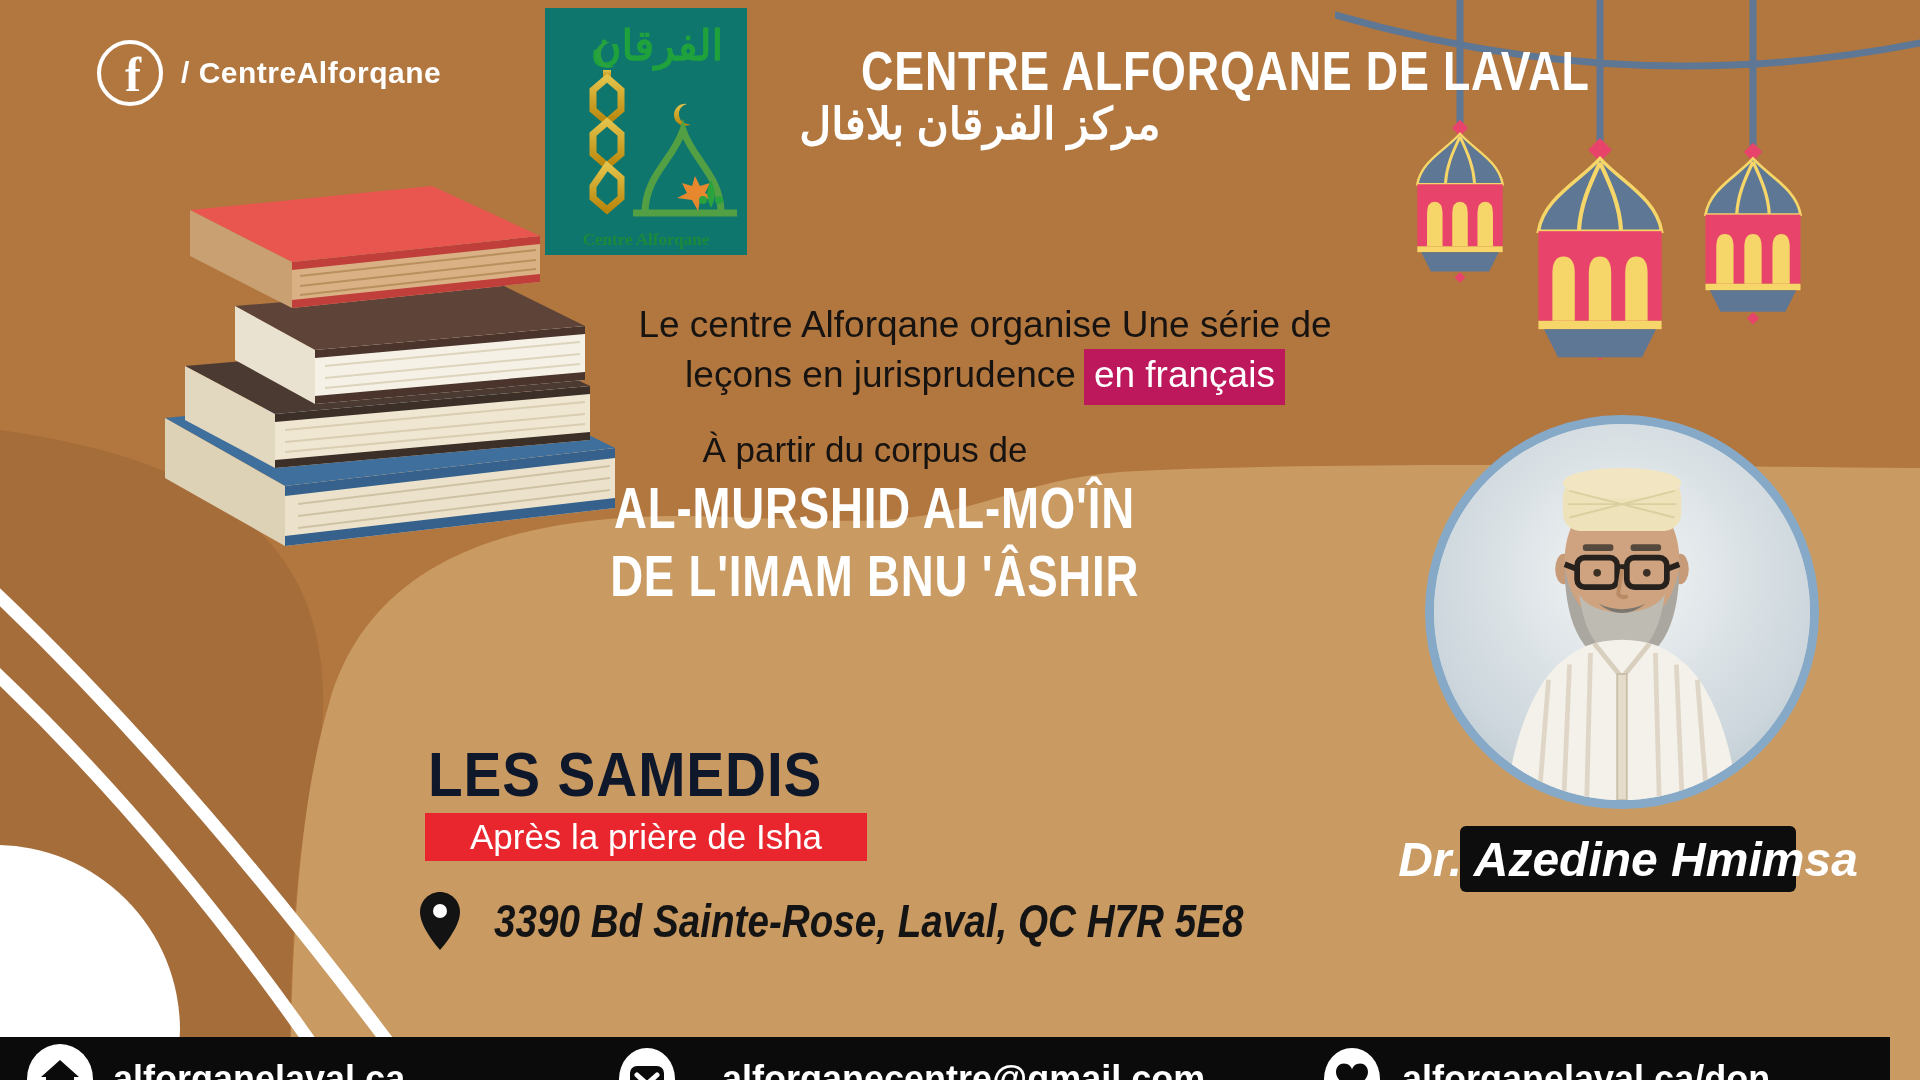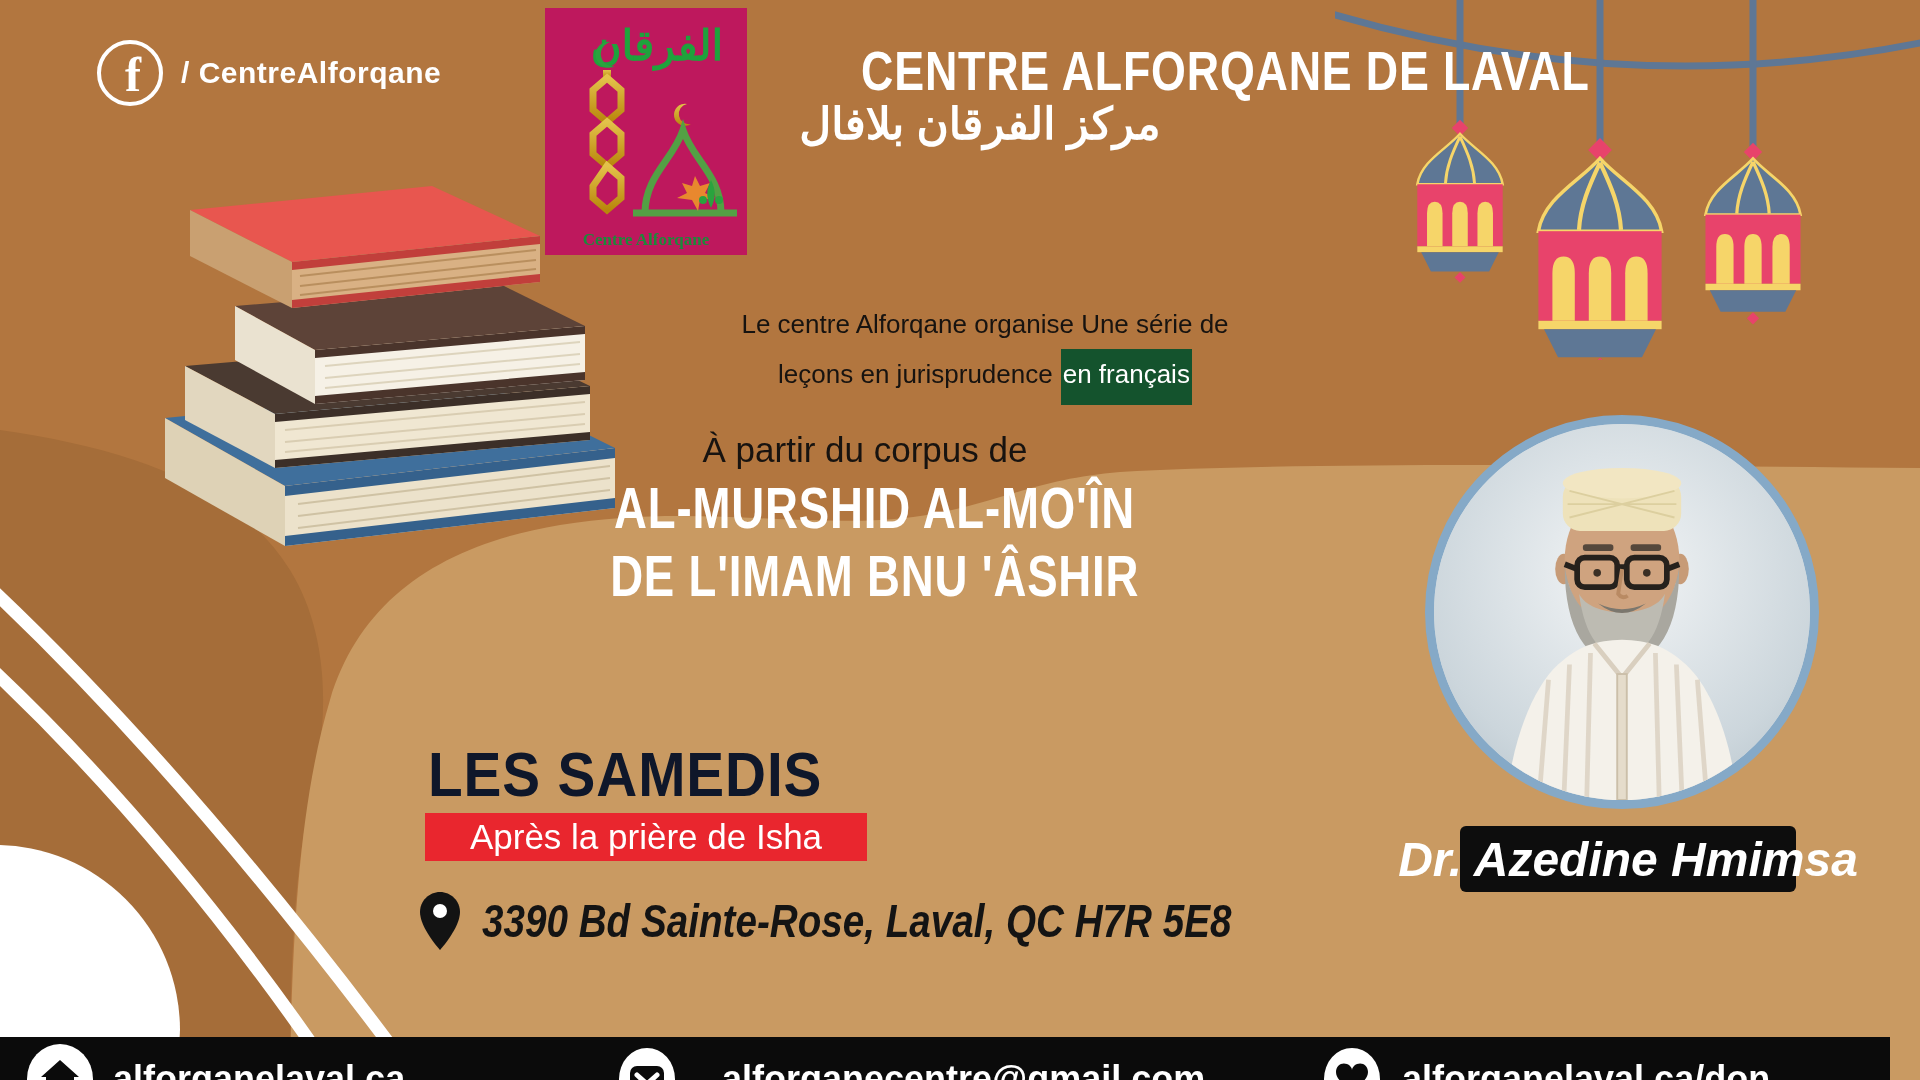--- a/index.html
+++ b/index.html
@@ -6,41 +6,41 @@
   .poster{
     position:relative;width:1920px;height:1080px;overflow:hidden;
     font-family:"Liberation Sans",sans-serif;background:#b2763f;
   }
   .abs{position:absolute;}
   svg{display:block;}
   
   .fb{position:absolute;left:95px;top:38px;display:flex;align-items:center;gap:16px;color:#fff;}
   .fb-handle{font-size:30px;font-weight:700;letter-spacing:.5px;}
   
-  .logo-box{position:absolute;left:545px;top:8px;width:202px;height:247px;background:#be185d;}
+  .logo-box{position:absolute;left:545px;top:8px;width:202px;height:247px;background:#0f766e;}
   
   .title{position:absolute;left:770px;top:38px;width:700px;text-align:center;color:#fff;
          font-size:56px;font-weight:800;white-space:nowrap;}
   .title .squeeze{display:inline-block;transform:scaleX(.80);transform-origin:center;letter-spacing:1px;}
   .subtitle-ar{position:absolute;left:790px;top:98px;width:380px;text-align:center;color:#fff;
          font-size:44px;font-weight:700;direction:rtl;}
   
   .intro{position:absolute;left:560px;top:300px;width:850px;text-align:center;color:#171310;
-         font-size:26px;line-height:49px;}
-  .chip{display:inline-block;background:#14532d;color:#fff;padding:1px 2px 6px;margin-left:8px;}
+         font-size:37px;line-height:49px;}
+  .chip{display:inline-block;background:#be185d;color:#fff;padding:1px 10px 6px;margin-left:8px;}
   .corpus-lead{position:absolute;left:565px;top:430px;width:600px;text-align:center;color:#171310;font-size:35px;}
   .book-title{position:absolute;left:525px;top:474px;width:700px;text-align:center;color:#fff;
          font-size:57px;font-weight:800;line-height:68px;white-space:nowrap;}
   .book-title .squeeze{display:inline-block;transform:scaleX(.80);transform-origin:center;letter-spacing:1px;}
   
   .samedis{position:absolute;left:428px;top:738px;color:#0f172a;font-size:63px;font-weight:800;white-space:nowrap;}
   .samedis .squeeze{display:inline-block;transform:scaleX(.90);transform-origin:left center;letter-spacing:1px;}
   .redband{position:absolute;left:425px;top:813px;width:442px;height:48px;background:#e9262e;color:#fff;
          font-size:35px;display:flex;align-items:center;justify-content:center;}
-  .address{position:absolute;left:418px;top:890px;display:flex;align-items:center;gap:20px;color:#141414;}
+  .address{position:absolute;left:418px;top:890px;display:flex;align-items:center;gap:32px;color:#141414;}
   .address-text{font-size:46px;font-weight:700;font-style:italic;white-space:nowrap;
          transform:scaleX(.84);transform-origin:left center;}
   
   .photo{position:absolute;left:1425px;top:415px;width:394px;height:394px;border-radius:50%;
          border:9px solid #85a9c7;overflow:hidden;box-sizing:border-box;background:#d3dce1;}
   .badge{position:absolute;left:1460px;top:826px;width:336px;height:66px;background:#0d0d0d;border-radius:6px;
          color:#fff;display:flex;align-items:center;justify-content:center;
          font-size:48px;font-weight:700;font-style:italic;white-space:nowrap;}
   
   .footer{position:absolute;left:0;top:1037px;width:1890px;height:84px;background:#0b0b0b;}

